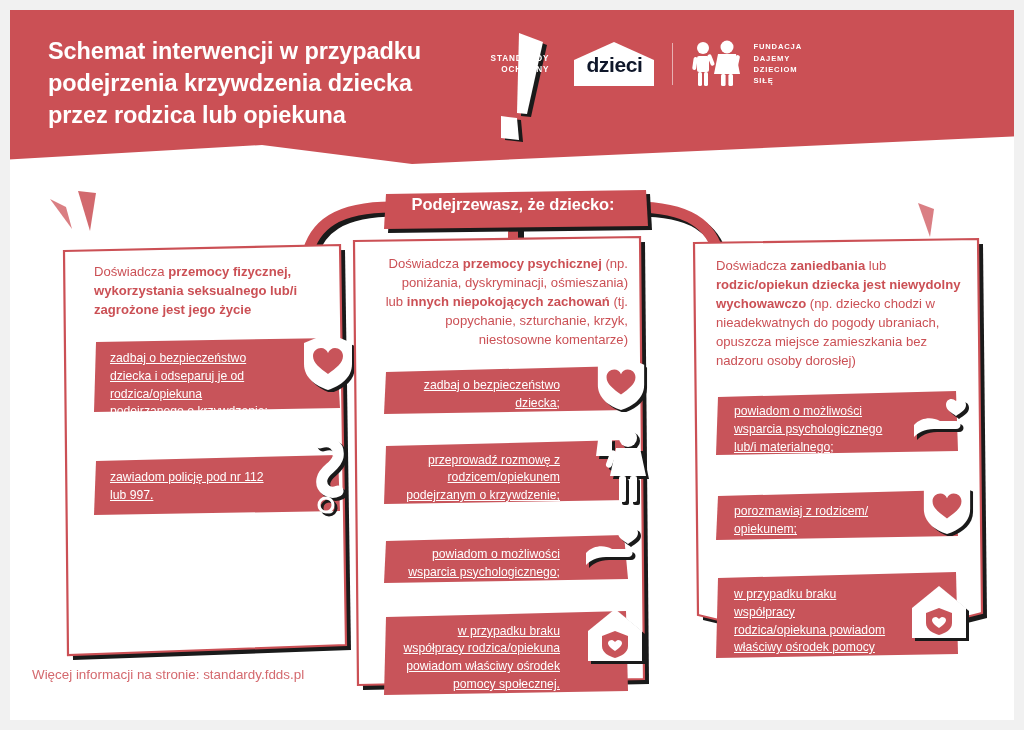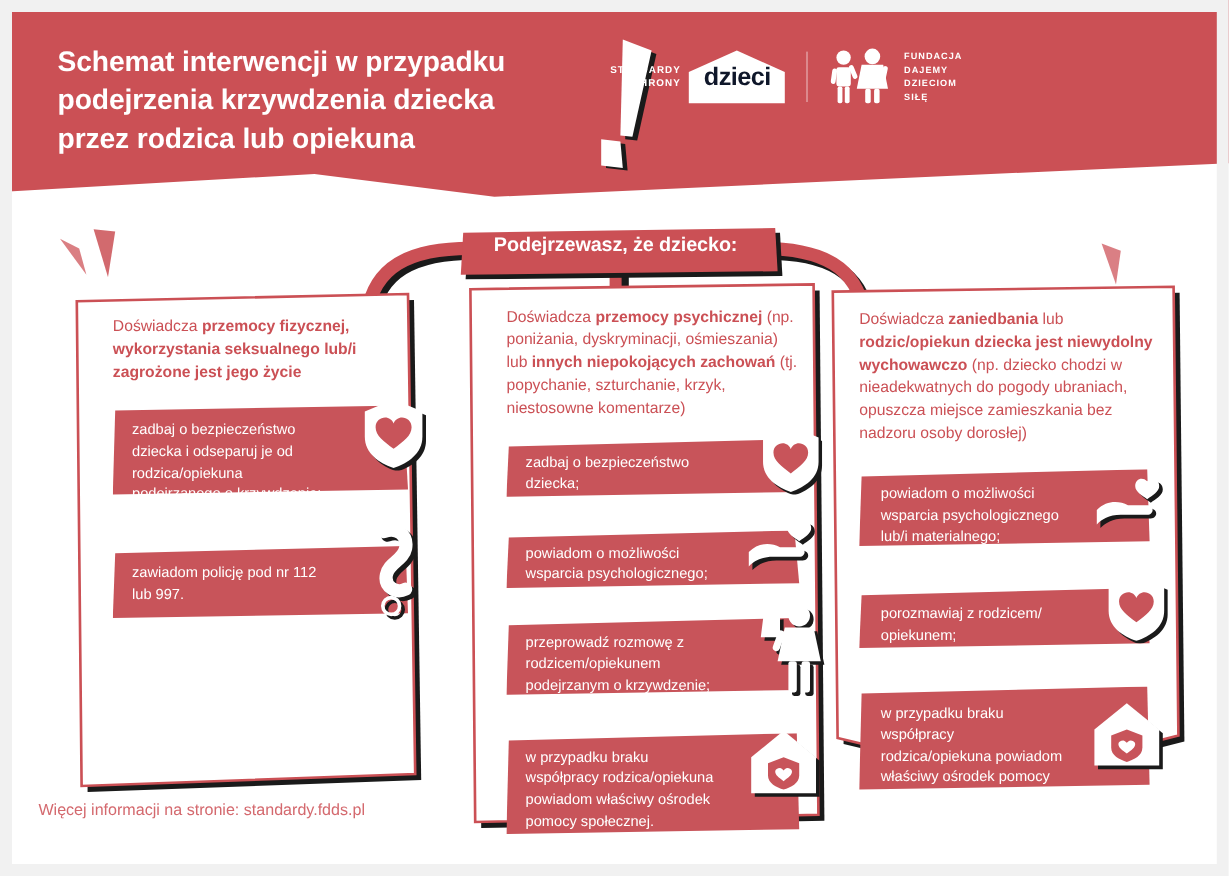--- a/index.html
+++ b/index.html
@@ -40,21 +40,21 @@
     position:absolute; left:497px; top:28px;
     width:70px; height:115px;
   }
 
   
   .logo{
     position:absolute; right:30px; top:38px;
     height:52px;
     display:flex; align-items:center; gap:16px;
   }
-  .logo-left{ display:flex; align-items:center; gap:5px; }
+  .logo-left{ display:flex; align-items:center; gap:23px; }
   .logo-std{
     color:#ffffff; font-size:8.2px; font-weight:bold;
     line-height:1.35; letter-spacing:.9px; text-align:right;
   }
   .logo-house{ position:relative; width:84px; height:48px; }
   .logo-house svg{ position:absolute; left:0; top:0; }
   .logo-house .word{
     position:absolute; left:0; top:13px; width:84px;
     text-align:center;
     color:#0f172a; font-size:21px; font-weight:bold;
@@ -93,21 +93,21 @@
     color:#cb5055;
     font-size:13.1px;
     line-height:1.45;
   }
   .card-head b{ font-weight:bold; }
 
   .chip{ position:relative; margin-top:12px; }
   .chip svg.chipshape{ position:absolute; left:0; top:0; }
   .chip-txt{
     position:relative;
-    color:#ffffff; font-size:12.2px; line-height:1.46;
+    color:#ffffff; font-size:12.2px; line-height:1.46;text-decoration:underline;
   }
   .chip-icon{ position:absolute; }
 
   .footer-note{
     position:absolute; left:32px; top:667px;
     color:#d4696e; font-size:13.4px;
   }
 </style>
 </head>
 <body>
@@ -249,54 +249,39 @@
               <path d="M18,6 C28,2 38,8 36,20 C34,30 22,32 20,42 C18,52 28,58 36,54" stroke="#1a1a1a" stroke-width="11" fill="none" stroke-linecap="round"></path>
               <circle cx="24" cy="68" r="7" fill="none" stroke="#1a1a1a" stroke-width="3"></circle>
             </g>
             <path d="M18,6 C28,2 38,8 36,20 C34,30 22,32 20,42 C18,52 28,58 36,54" stroke="#ffffff" stroke-width="11" fill="none" stroke-linecap="round"></path>
             <circle cx="24" cy="68" r="7" fill="none" stroke="#ffffff" stroke-width="3"></circle>
           </svg>
         </div>
       </div>
     </div>
 
-    <div class="card" style="left:388px; top:60px; width:296px; height:450px;">
+    <div class="card" style="left:350px; top:60px; width:296px; height:450px;text-align:right;">
       <svg class="cardshape" width="306" height="460" viewBox="0 0 306 460">
         <path d="M4,6 L290,2 L294,444 L8,450 Z" fill="#1a1a1a" transform="translate(5,5)"></path>
         <path d="M4,6 L290,2 L294,444 L8,450 Z" fill="#ffffff" stroke="#cb5055" stroke-width="2.2"></path>
       </svg>
       <div class="card-inner" style="padding:20px 18px 0 34px;">
         <div class="card-head">
           <span>Doświadcza </span><b>przemocy psychicznej</b><span> (np. poniżania, dyskryminacji, ośmieszania) lub </span><b>innych niepokojących zachowań</b><span> (tj. popychanie, szturchanie, krzyk, niestosowne komentarze)</span>
         </div>
 
         <div class="chip" style="width:238px; min-height:40px; padding:11px 62px 11px 16px; margin-top:16px;">
           <svg class="chipshape" width="246" height="50" viewBox="0 0 246 50" preserveAspectRatio="none">
             <path d="M2,6 L240,0 L244,44 L0,48 Z" fill="#c8545a"></path>
           </svg>
           <div class="chip-txt">zadbaj o bezpieczeństwo dziecka;</div>
           <svg class="chip-icon" style="right:-26px; top:-14px;" width="54" height="60" viewBox="0 0 56 62">
             <path d="M28,3 L52,13 L52,34 C52,48 40,56 28,60 C16,56 4,48 4,34 L4,13 Z" fill="#1a1a1a" transform="translate(3,3)"></path>
             <path d="M28,3 L52,13 L52,34 C52,48 40,56 28,60 C16,56 4,48 4,34 L4,13 Z" fill="#ffffff"></path>
             <path d="M28,44 C20,38 13,33 13,26 C13,21 17,18 21,18 C24,18 27,20 28,23 C29,20 32,18 35,18 C39,18 43,21 43,26 C43,33 36,38 28,44 Z" fill="#c8545a"></path>
-          </svg>
-        </div>
-
-        <div class="chip" style="width:238px; min-height:40px; padding:11px 62px 11px 16px; margin-top:18px;">
-          <svg class="chipshape" width="246" height="50" viewBox="0 0 246 50" preserveAspectRatio="none">
-            <path d="M2,6 L240,0 L244,44 L0,48 Z" fill="#c8545a"></path>
-          </svg>
-          <div class="chip-txt">powiadom o możliwości wsparcia psychologicznego;</div>
-          <svg class="chip-icon" style="right:-22px; top:-12px;" width="60" height="48" viewBox="0 0 60 48">
-            <g transform="translate(3,3)">
-              <path d="M2,30 C10,22 20,22 28,26 L44,26 C50,26 50,34 44,34 L22,34 C12,34 6,38 2,42 Z" fill="#1a1a1a"></path>
-              <path d="M44,6 C40,2 34,4 34,10 C34,15 40,18 44,21 C48,18 54,15 54,10 C54,4 48,2 44,6 Z" fill="#1a1a1a"></path>
-            </g>
-            <path d="M2,30 C10,22 20,22 28,26 L44,26 C50,26 50,34 44,34 L22,34 C12,34 6,38 2,42 Z" fill="#ffffff"></path>
-            <path d="M44,6 C40,2 34,4 34,10 C34,15 40,18 44,21 C48,18 54,15 54,10 C54,4 48,2 44,6 Z" fill="#ffffff"></path>
           </svg>
         </div>
 
         <div class="chip" style="width:238px; min-height:58px; padding:12px 62px 12px 16px; margin-top:16px;">
           <svg class="chipshape" width="246" height="66" viewBox="0 0 246 66" preserveAspectRatio="none">
             <path d="M2,6 L242,0 L244,60 L0,64 Z" fill="#c8545a"></path>
           </svg>
           <div class="chip-txt">przeprowadź rozmowę z rodzicem/opiekunem podejrzanym o krzywdzenie;</div>
           <svg class="chip-icon" style="right:-30px; top:-14px;" width="66" height="82" viewBox="0 0 66 82">
             <g fill="#1a1a1a" transform="translate(3,3)">
@@ -311,20 +296,35 @@
               <path d="M12,14 L26,12 L26,30 L10,30 Z"></path>
               <circle cx="42" cy="12" r="9"></circle>
               <path d="M42,22 L54,22 L60,50 L24,50 L30,22 Z"></path>
               <rect x="33" y="50" width="7" height="26" rx="2"></rect>
               <rect x="44" y="50" width="7" height="26" rx="2"></rect>
               <rect x="22" y="24" width="6" height="18" rx="3" transform="rotate(20 25 33)"></rect>
             </g>
           </svg>
         </div>
 
+        <div class="chip" style="width:238px; min-height:40px; padding:11px 62px 11px 16px; margin-top:18px;">
+          <svg class="chipshape" width="246" height="50" viewBox="0 0 246 50" preserveAspectRatio="none">
+            <path d="M2,6 L240,0 L244,44 L0,48 Z" fill="#c8545a"></path>
+          </svg>
+          <div class="chip-txt">powiadom o możliwości wsparcia psychologicznego;</div>
+          <svg class="chip-icon" style="right:-22px; top:-12px;" width="60" height="48" viewBox="0 0 60 48">
+            <g transform="translate(3,3)">
+              <path d="M2,30 C10,22 20,22 28,26 L44,26 C50,26 50,34 44,34 L22,34 C12,34 6,38 2,42 Z" fill="#1a1a1a"></path>
+              <path d="M44,6 C40,2 34,4 34,10 C34,15 40,18 44,21 C48,18 54,15 54,10 C54,4 48,2 44,6 Z" fill="#1a1a1a"></path>
+            </g>
+            <path d="M2,30 C10,22 20,22 28,26 L44,26 C50,26 50,34 44,34 L22,34 C12,34 6,38 2,42 Z" fill="#ffffff"></path>
+            <path d="M44,6 C40,2 34,4 34,10 C34,15 40,18 44,21 C48,18 54,15 54,10 C54,4 48,2 44,6 Z" fill="#ffffff"></path>
+          </svg>
+        </div>
+
         <div class="chip" style="width:238px; min-height:78px; padding:12px 62px 12px 16px; margin-top:18px;">
           <svg class="chipshape" width="246" height="86" viewBox="0 0 246 86" preserveAspectRatio="none">
             <path d="M2,6 L242,0 L244,80 L0,84 Z" fill="#c8545a"></path>
           </svg>
           <div class="chip-txt">w przypadku braku współpracy rodzica/opiekuna powiadom właściwy ośrodek pomocy społecznej.</div>
           <svg class="chip-icon" style="right:-24px; top:-6px;" width="62" height="62" viewBox="0 0 62 62">
             <path d="M31,4 L58,26 L58,56 L4,56 L4,26 Z" fill="#1a1a1a" transform="translate(3,3)"></path>
             <path d="M31,4 L58,26 L58,56 L4,56 L4,26 Z" fill="#ffffff"></path>
             <path d="M31,26 L44,31 L44,41 C44,48 37,51 31,53 C25,51 18,48 18,41 L18,31 Z" fill="#c8545a"></path>
             <path d="M31,46 C27,43 24,41 24,38 C24,36 26,35 28,35 C29,35 30,36 31,37 C32,36 33,35 34,35 C36,35 38,36 38,38 C38,41 35,43 31,46 Z" fill="#ffffff"></path>

